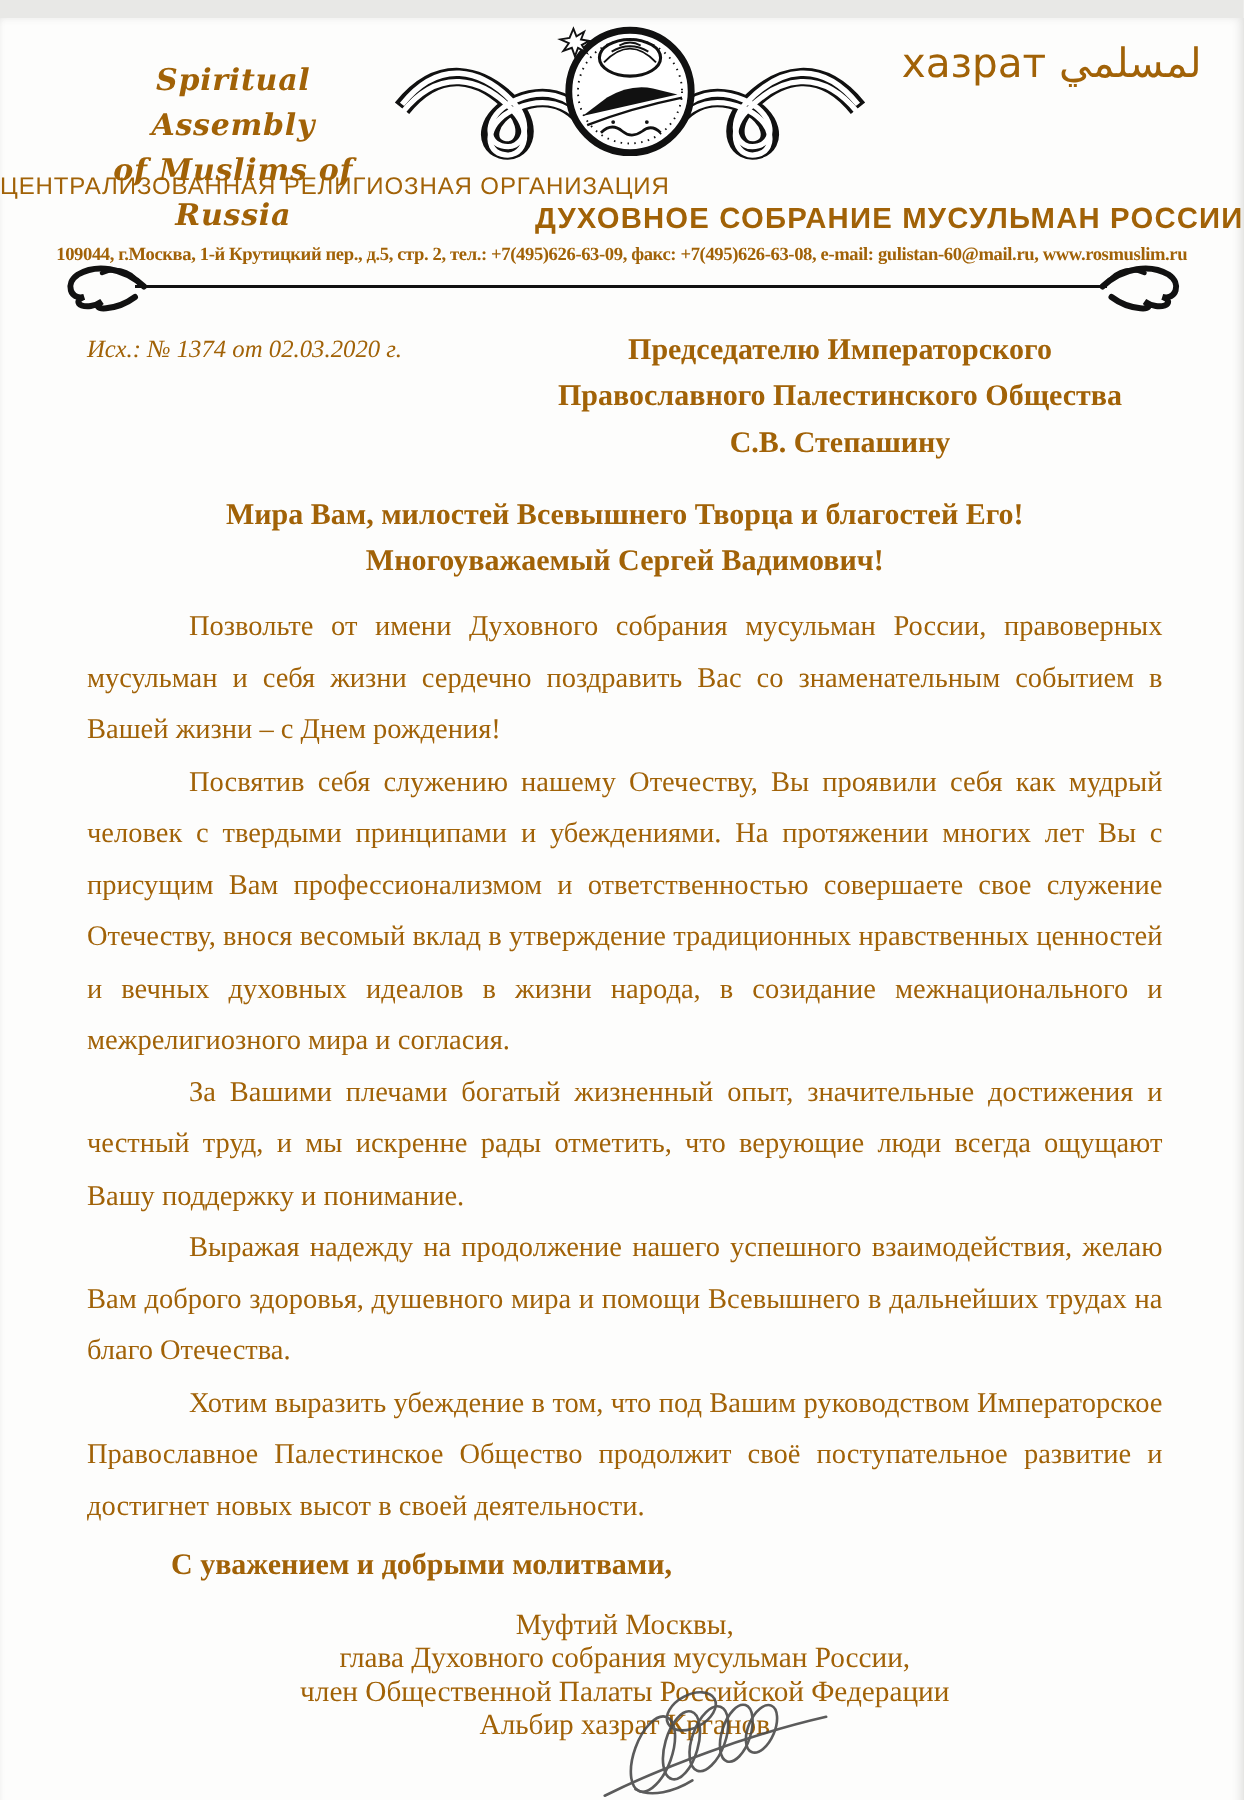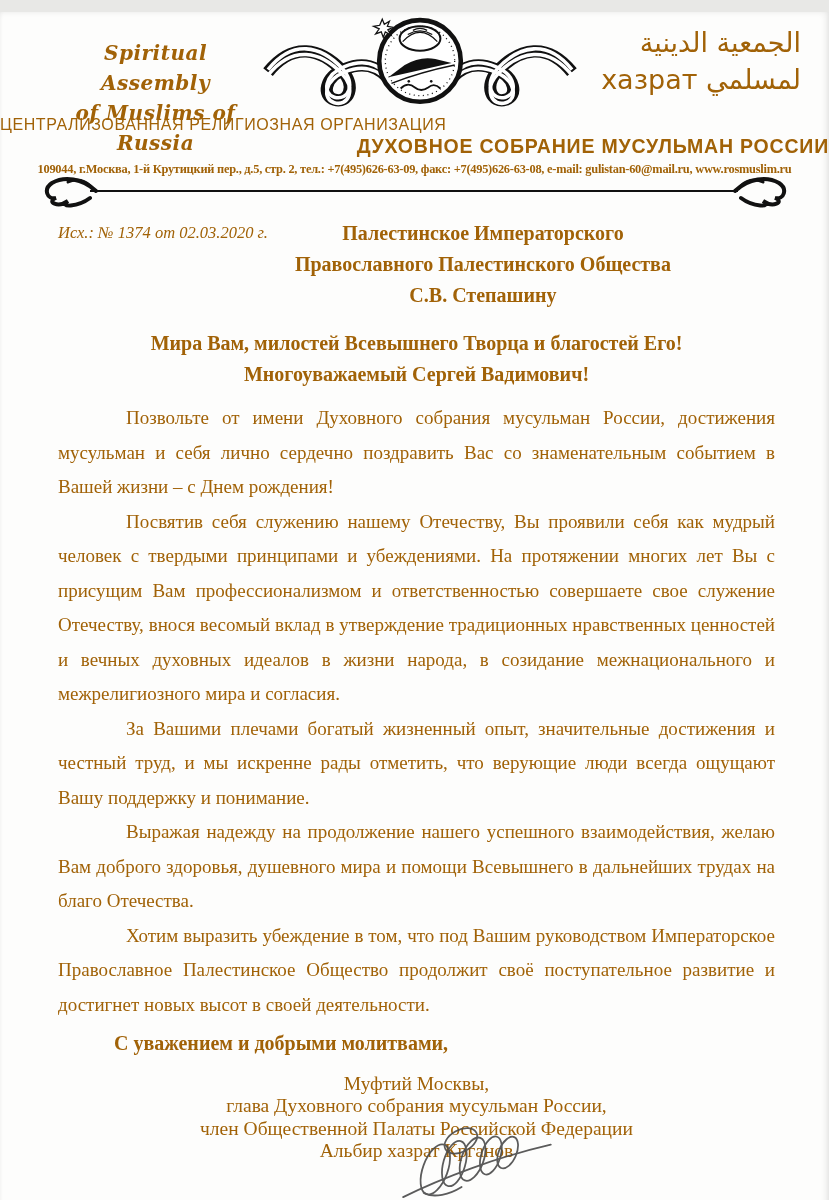--- a/index.html
+++ b/index.html
@@ -46,21 +46,21 @@
     font-family:"Liberation Serif", serif;
     font-weight:bold;font-size:12.4px;letter-spacing:-.25px;
     white-space:nowrap;
   }
   .divider{position:absolute;left:38px;top:162px;width:755px;height:34px;}
   
   .body-wrap{
     position:absolute;left:58px;top:206px;width:717px;
     font-size:19px;line-height:34.5px;
   }
-  .ref-row{display:flex;justify-content:flex-start;align-items:flex-start;}
+  .ref-row{display:flex;justify-content:space-between;align-items:flex-start;}
   .ref{
     font-style:italic;font-size:16.5px;line-height:22px;
     padding-top:4px;white-space:nowrap;
   }
   .addressee{
     width:430px;text-align:center;
     font-weight:bold;font-size:20px;line-height:31px;
   }
   .salutation{
     margin-top:17px;text-align:center;
@@ -116,21 +116,20 @@
     <path d="M244,140 Q300,118 368,104" fill="none" stroke="#111" stroke-width="3"></path>
 
     <path d="M262,150 q14,-14 28,-2 q12,10 26,0 q12,-10 24,2" fill="none" stroke="#111" stroke-width="3.5"></path>
     <circle cx="278" cy="136" r="2.5" fill="#111"></circle>
     <circle cx="322" cy="136" r="2.5" fill="#111"></circle>
 
     <path d="M226,14 L230,24 L240,18 L236,28 L247,30 L237,35 L243,45 L232,39 L228,50 L224,39 L213,43 L220,33 L209,28 L221,26 Z" fill="#fff" stroke="#111" stroke-width="2.5"></path>
   </svg>
 
   <div class="hdr-ar">
-    <div>الجمعية الدينية</div>
     <div>لمسلمي хазрат</div>
   </div>
 
   <div class="org-type">ЦЕНТРАЛИЗОВАННАЯ РЕЛИГИОЗНАЯ ОРГАНИЗАЦИЯ</div>
   <div class="org-name">ДУХОВНОЕ СОБРАНИЕ МУСУЛЬМАН РОССИИ</div>
   <div class="contact">109044, г.Москва, 1-й Крутицкий пер., д.5, стр. 2, тел.: +7(495)626-63-09, факс: +7(495)626-63-08, e-mail: gulistan-60@mail.ru, www.rosmuslim.ru</div>
 
   <svg class="divider" viewBox="0 0 755 34">
     <line x1="52" y1="17" x2="700" y2="17" stroke="#111" stroke-width="2"></line>
 
@@ -141,33 +140,33 @@
       <path d="M58,17 C44,4 26,2 14,9 C5,15 9,26 18,24 C8,28 20,34 30,27 C20,34 40,33 52,24" fill="none" stroke="#111" stroke-width="4" stroke-linecap="round"></path>
       <path d="M30,8 C38,4 48,6 54,14" fill="none" stroke="#111" stroke-width="3" stroke-linecap="round"></path>
     </g>
   </svg>
 
   <div class="body-wrap">
 
     <div class="ref-row">
       <div class="ref">Исх.: № 1374 от 02.03.2020 г.</div>
       <div class="addressee">
-        <div>Палестинское Императорского</div>
+        <div>Председателю Императорского</div>
         <div>Православного Палестинского Общества</div>
         <div>С.В. Степашину</div>
       </div>
     </div>
 
     <div class="salutation">
       <div>Мира Вам, милостей Всевышнего Творца и благостей Его!</div>
       <div>Многоуважаемый Сергей Вадимович!</div>
     </div>
 
     <div class="paragraphs">
-      <p>Позвольте от имени Духовного собрания мусульман России, достижения мусульман и себя лично сердечно поздравить Вас со знаменательным событием в Вашей жизни – с Днем рождения!</p>
+      <p>Позвольте от имени Духовного собрания мусульман России, правоверных мусульман и себя жизни сердечно поздравить Вас со знаменательным событием в Вашей жизни – с Днем рождения!</p>
       <p>Посвятив себя служению нашему Отечеству, Вы проявили себя как мудрый человек с твердыми принципами и убеждениями. На протяжении многих лет Вы с присущим Вам профессионализмом и ответственностью совершаете свое служение Отечеству, внося весомый вклад в утверждение традиционных нравственных ценностей и вечных духовных идеалов в жизни народа, в созидание межнационального и межрелигиозного мира и согласия.</p>
       <p>За Вашими плечами богатый жизненный опыт, значительные достижения и честный труд, и мы искренне рады отметить, что верующие люди всегда ощущают Вашу поддержку и понимание.</p>
       <p>Выражая надежду на продолжение нашего успешного взаимодействия, желаю Вам доброго здоровья, душевного мира и помощи Всевышнего в дальнейших трудах на благо Отечества.</p>
       <p>Хотим выразить убеждение в том, что под Вашим руководством Императорское Православное Палестинское Общество продолжит своё поступательное развитие и достигнет новых высот в своей деятельности.</p>
     </div>
 
     <div class="closing">С уважением и добрыми молитвами,</div>
 
     <div class="sig-block">
       <div>Муфтий Москвы,</div>

